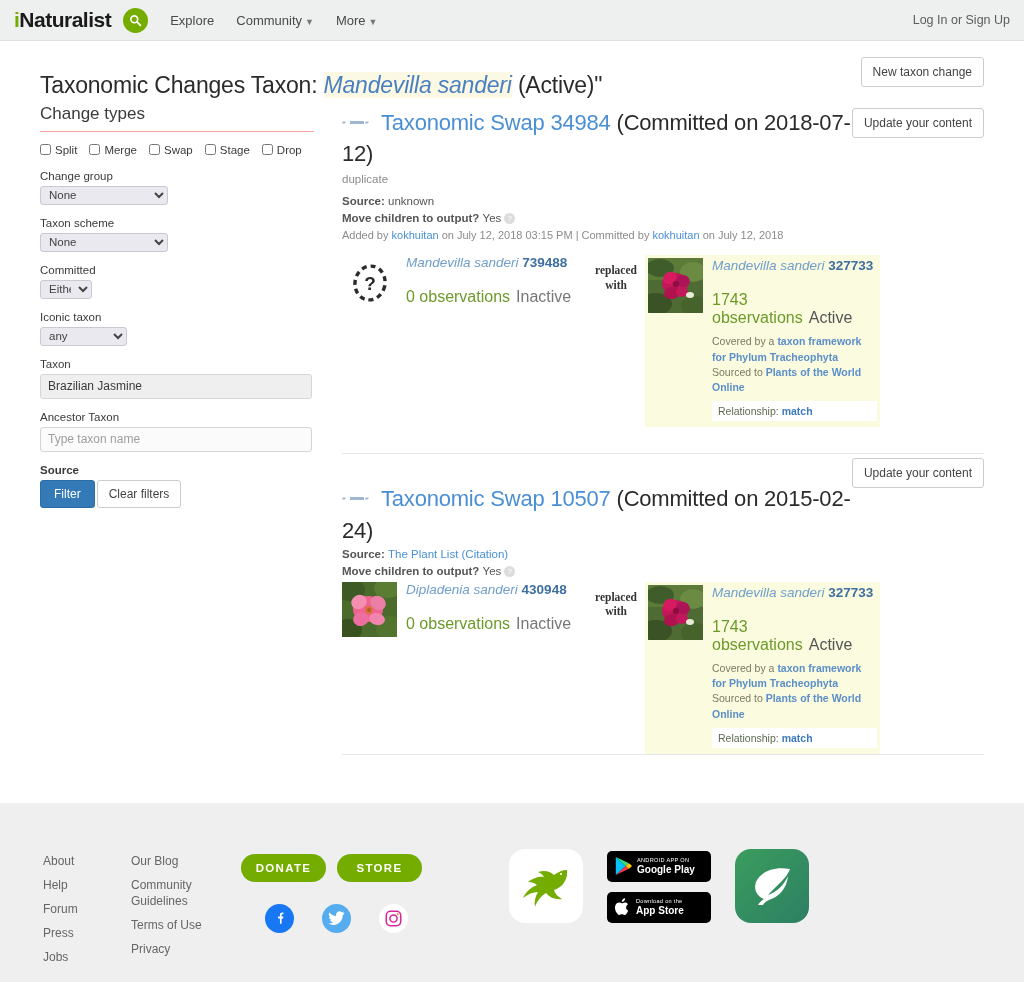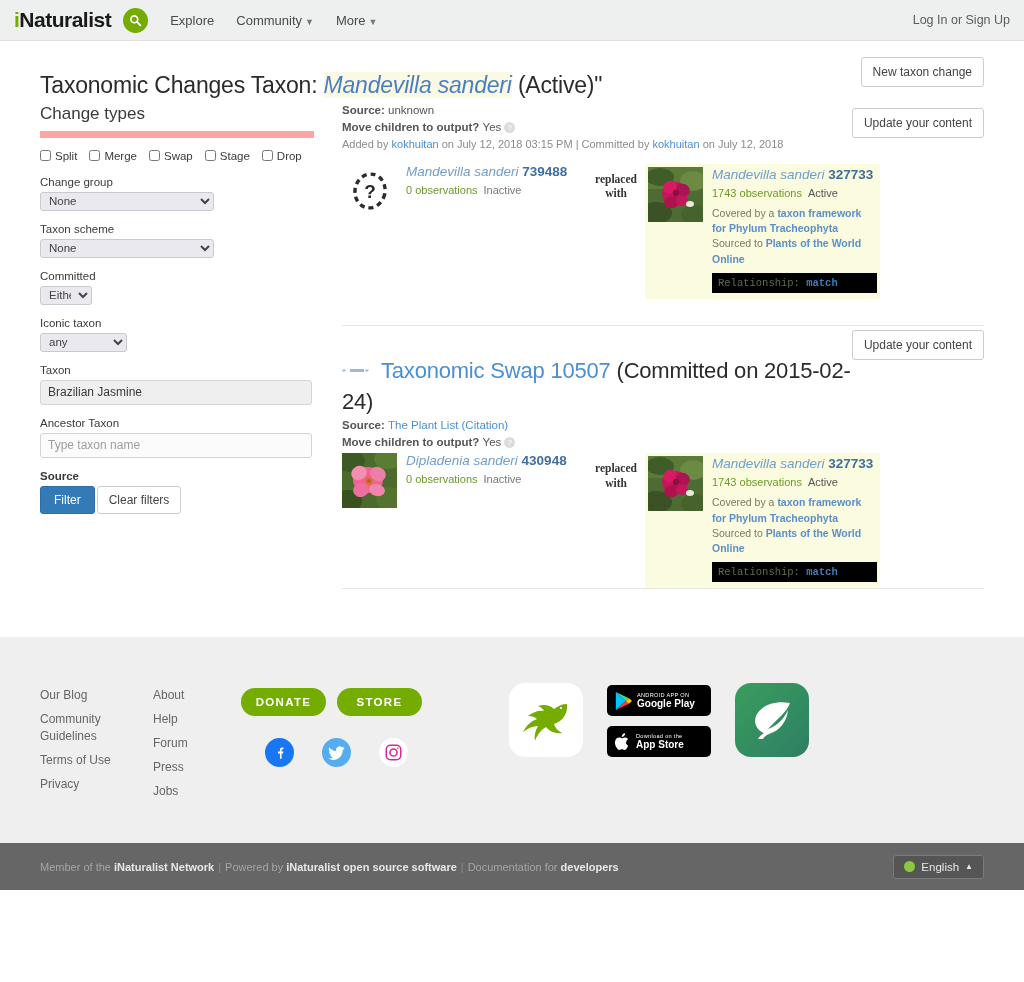--- a/index.html
+++ b/index.html
@@ -47,34 +47,34 @@
   }
   h1.page-title .sci { font-style:italic; color:#4a7fc1; background:#fbf9e4; }
 
   
   .cols { display:flex; gap:0; margin-top:4px; }
   .sidebar { width:290px; flex:0 0 290px; padding-right:16px; }
   .main { flex:1; padding-left:12px; }
 
   .sb-head {
     font-size:17px; font-weight:normal; color:#3a3a3a;
-    border-bottom:7px solid #fca5a5; padding-bottom:7px; margin:0 0 12px 0;
+    border-bottom:1px solid #fca5a5; padding-bottom:7px; margin:0 0 12px 0;
   }
   .chk-row { display:flex; align-items:center; gap:12px; margin-bottom:14px; }
   .chk { display:flex; align-items:center; gap:4px; font-size:11.5px; color:#3a3a3a; cursor:pointer; }
   .chk input { margin:0; width:11px; height:11px; }
 
   .field-label { font-size:11.5px; color:#3a3a3a; margin:0 0 4px 0; }
   .field-label.bold { font-weight:bold; }
   select.sel {
     font-family:"Liberation Sans", sans-serif; font-size:11.5px; color:#444;
     background:#e9e9ef; border:1px solid #c9c9d2; border-radius:3px;
     height:19px; padding:0 4px; margin-bottom:12px;
   }
-  select.w-full { width:174px; }
+  select.w-full { width:128px; }
   select.w-sm { width:52px; }
   select.w-md { width:87px; }
 
   input.txt {
     width:272px; height:25px; border:1px solid #d5d5d5; border-radius:3px;
     background:#efefef; font-family:"Liberation Sans", sans-serif;
     font-size:12px; color:#3a3a3a; padding:0 7px; margin-bottom:12px;
   }
   input.txt.empty { background:#fbfbfb; }
   input.txt::placeholder { color:#9e9e9e; }
@@ -139,31 +139,31 @@
   .thumb svg { display:block; }
   .thumb.ph {
     background:#fff; display:flex; align-items:center; justify-content:center;
   }
   .taxon-info { flex:1; min-width:0; }
   .taxon-name {
     font-size:13.5px; font-style:italic; color:#6f9ecb; line-height:1.2;
     cursor:pointer;
   }
   .taxon-name .id { font-style:normal; font-weight:bold; color:#3f6fa0; }
-  .taxon-sub { font-size:11px; margin-top:4px; }
+  .taxon-sub { font-size:16px; margin-top:17px; }
   .taxon-sub .obs { color:#6c9a2a; }
   .taxon-sub .state { color:#777; margin-left:6px; }
   .taxon-sub .state.active { color:#555;text-align:right; }
   .framework {
     font-size:10.5px; color:#7a7a63; line-height:1.45; margin-top:7px;
   }
   .framework a { color:#5b8fc9; text-decoration:none; font-weight:bold; cursor:pointer; }
   .rel {
-    background:#000000; font-size:10.5px; color:#5c6b52;
-    padding:4px 6px; margin-top:6px;font-family:Liberation Mono, monospace;
+    background:#ffffff; font-size:10.5px; color:#5c6b52;
+    padding:4px 6px; margin-top:6px;
   }
   .rel a { color:#3f7bbf; text-decoration:none; font-weight:bold; cursor:pointer; }
 
   .main-rule { border:0; border-top:1px solid #e7e7e7; margin:0 0 0 0; }
 
   
   .footer { background:#efefef; margin-top:22px; padding:46px 0 40px 0; }
   .footer-inner { width:944px; margin:0 auto; display:flex; align-items:flex-start; }
   .fcol { font-size:12px; line-height:2.0; }
   .fcol a { display:block; color:#666; text-decoration:none; cursor:pointer; }
@@ -296,20 +296,26 @@
           <button class="btn-clear">Clear filters</button>
         </div>
       </div>
 
       <div class="main">
 
         <div class="change">
           <div class="change-upd">
             <button class="btn-outline">Update your content</button>
           </div>
+          <h2 class="change-title"><span class="swapicon"><svg width="30" height="9" viewBox="0 0 30 9">
+                  <rect x="8" y="3" width="14" height="3" fill="#9fb8cf"></rect>
+                  <rect x="2" y="3.5" width="3" height="2" fill="#9fb8cf" transform="skewX(-20)"></rect>
+                  <rect x="25" y="3.5" width="3" height="2" fill="#9fb8cf" transform="skewX(-20)"></rect>
+                </svg></span><a>Taxonomic Swap 34984</a><span> (Committed on 2018-07-12)</span></h2>
+          <div class="muted-note">duplicate</div>
           <div class="meta"><b>Source: </b><span>unknown</span></div>
           <div class="meta"><b>Move children to output? </b><span>Yes</span><span class="qmark">?</span></div>
           <div class="byline"><span>Added by </span><a>kokhuitan</a><span> on July 12, 2018 03:15 PM</span><span> | </span><span>Committed by </span><a>kokhuitan</a><span> on July 12, 2018</span></div>
 
           <div class="swaprow">
             <div class="taxon-col left">
               <div class="thumb ph">
                 <svg width="46" height="46" viewBox="0 0 46 46">
                     <g stroke="#2b2b2b" stroke-width="3.4" fill="none" stroke-linecap="butt" stroke-dasharray="5 4">
                       <ellipse cx="23" cy="23" rx="15" ry="17" transform="rotate(12 23 23)"></ellipse>
@@ -425,32 +431,32 @@
           </div>
           <hr class="main-rule">
         </div>
 
       </div>
     </div>
   </div>
 
   <div class="footer">
     <div class="footer-inner">
-      <div class="fcol c2">
-        <a>Our Blog</a>
-        <a style="line-height:1.35; margin:4px 0;">Community Guidelines</a>
-        <a>Terms of Use</a>
-        <a>Privacy</a>
-      </div>
       <div class="fcol c1">
         <a>About</a>
         <a>Help</a>
         <a>Forum</a>
         <a>Press</a>
         <a>Jobs</a>
+      </div>
+      <div class="fcol c2">
+        <a>Our Blog</a>
+        <a style="line-height:1.35; margin:4px 0;">Community Guidelines</a>
+        <a>Terms of Use</a>
+        <a>Privacy</a>
       </div>
 
       <div class="fmid">
         <div class="pillrow">
           <div class="pill">DONATE</div>
           <div class="pill">STORE</div>
         </div>
         <div class="socrow">
           <div class="soc fb">
             <svg width="18" height="18" viewBox="0 0 18 18">

